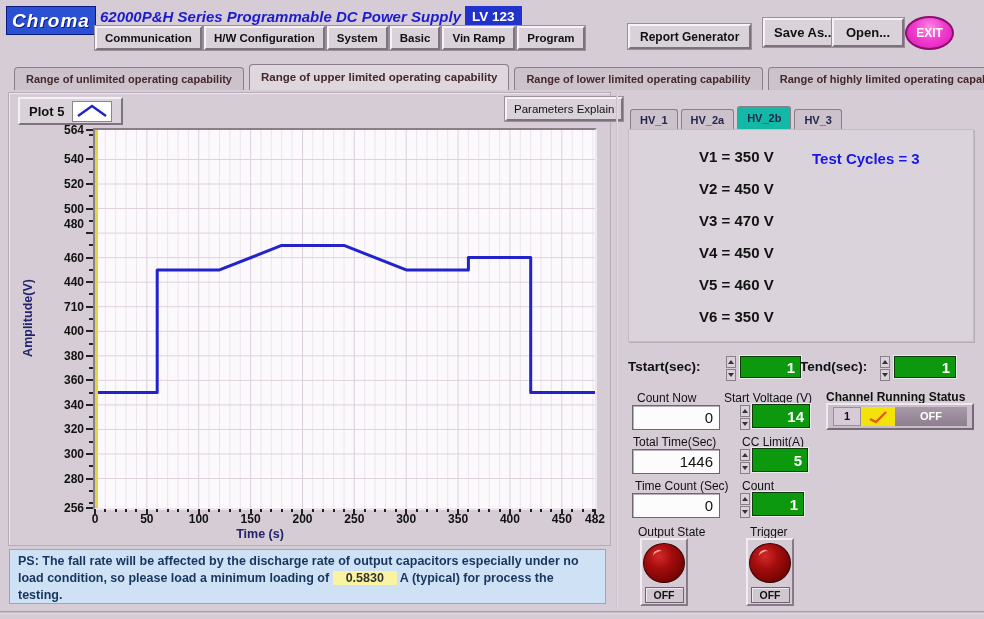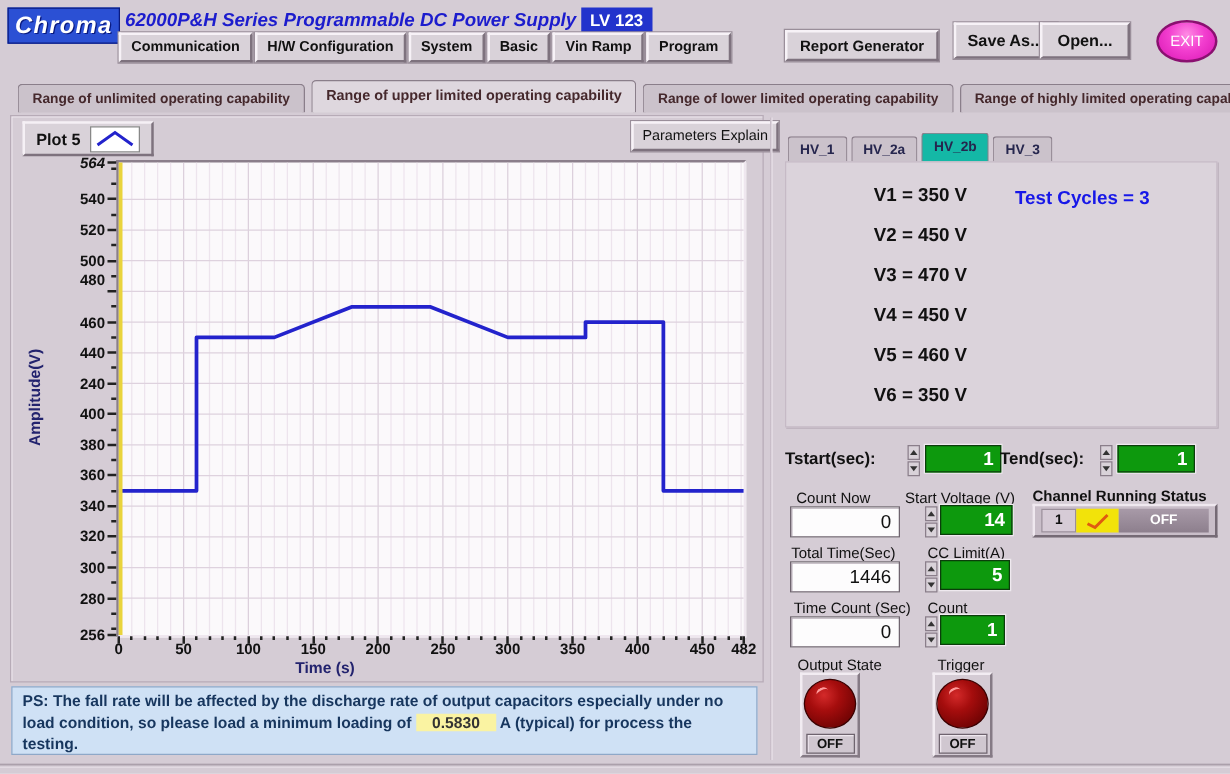--- a/index.html
+++ b/index.html
@@ -17,22 +17,22 @@
   .menu-bar{left:95px;top:26px;display:flex;gap:2px;}
   .btn3d{background:#d9d2d9;border:2px solid;border-color:#f7f2f7 #7e727e #7e727e #f7f2f7;
          box-shadow:0 0 0 1px #9a8e9a;color:#111;display:flex;align-items:center;justify-content:center;
          white-space:nowrap;cursor:default;}
   .menu-btn{height:20px;padding:0 8px;font-size:11.5px;font-weight:bold;}
   .report-btn{left:628px;top:24px;height:21px;padding:0 10px;font-size:12px;font-weight:bold;}
   .saveas-btn{left:763px;top:18px;height:25px;padding:0 9px;font-size:13px;font-weight:bold;}
   .open-btn{left:832px;top:18px;height:25px;padding:0 12px;font-size:13px;font-weight:bold;}
   .exit-btn{left:905px;top:16px;width:45px;height:30px;border-radius:50%;
             background:radial-gradient(ellipse at 50% 32%,#ff8ae4 0%,#f23ecf 45%,#d916b3 100%);
-            border:2px solid #8a1070;color:#fff;font-weight:normal;font-size:12px;
-            display:flex;align-items:center;justify-content:center;margin-left:20px;}
+            border:2px solid #8a1070;color:#fff;font-weight:bold;font-size:12px;
+            display:flex;align-items:center;justify-content:center;}
 
   
   .main-tab-strip{left:14px;top:64px;height:26px;display:flex;align-items:flex-end;gap:5px;}
   .main-tab{height:22px;line-height:22px;padding:0 11px;background:#cbc2cb;border:1px solid #8a7e8a;
             border-bottom:none;border-radius:4px 4px 0 0;font-size:11px;font-weight:600;color:#45282c;white-space:nowrap;}
   .main-tab.selected{height:25px;line-height:25px;background:#ded7de;font-size:11.5px;}
 
   
   .plot-panel{left:8px;top:92px;width:601px;height:452px;background:#d5ccd5;border:1px solid #b7abb7;
               box-shadow:inset 1px 1px 0 #eee6ee;}
@@ -317,28 +317,28 @@
 
   <div class="abs bottom-divider"></div>
 <div class="ytick-label" style="top: 501px;">256</div>
     <div class="ytick-label" style="top: 471.545px;">280</div>
     <div class="ytick-label" style="top: 447px;">300</div>
     <div class="ytick-label" style="top: 422.455px;">320</div>
     <div class="ytick-label" style="top: 397.909px;">340</div>
     <div class="ytick-label" style="top: 373.364px;">360</div>
     <div class="ytick-label" style="top: 348.818px;">380</div>
     <div class="ytick-label" style="top: 324.273px;">400</div>
-    <div class="ytick-label" style="top: 299.727px;">240</div>
+    <div class="ytick-label" style="top: 299.727px;">710</div>
     <div class="ytick-label" style="top: 275.182px;">440</div>
     <div class="ytick-label" style="top: 250.636px;">460</div>
     <div class="ytick-label" style="top: 217px; text-align: right;">480</div>
     <div class="ytick-label" style="top: 201.545px;">500</div>
     <div class="ytick-label" style="top: 177px;">520</div>
     <div class="ytick-label" style="top: 152.455px;">540</div>
-    <div class="ytick-label" style="top: 123px; font-style: italic;">564</div>
+    <div class="ytick-label" style="top: 123px;">564</div>
     <div class="ytick" style="width: 7px; left: 86px; top: 507px;"></div>
     <div class="ytick" style="width: 4px; left: 89px; top: 502.091px;"></div>
     <div class="ytick" style="width: 4px; left: 89px; top: 489.818px;"></div>
     <div class="ytick" style="width: 7px; left: 86px; top: 477.545px;"></div>
     <div class="ytick" style="width: 4px; left: 89px; top: 465.273px;"></div>
     <div class="ytick" style="width: 7px; left: 86px; top: 453px;"></div>
     <div class="ytick" style="width: 4px; left: 89px; top: 440.727px;"></div>
     <div class="ytick" style="width: 7px; left: 86px; top: 428.455px;"></div>
     <div class="ytick" style="width: 4px; left: 89px; top: 416.182px;"></div>
     <div class="ytick" style="width: 7px; left: 86px; top: 403.909px;"></div>

